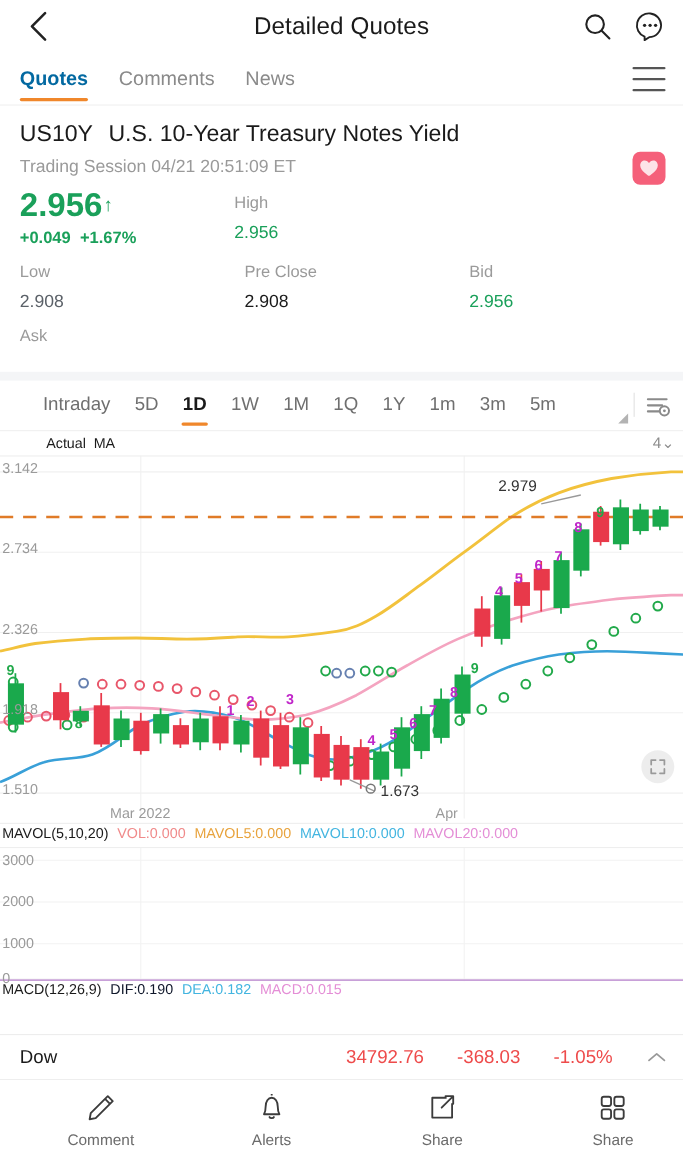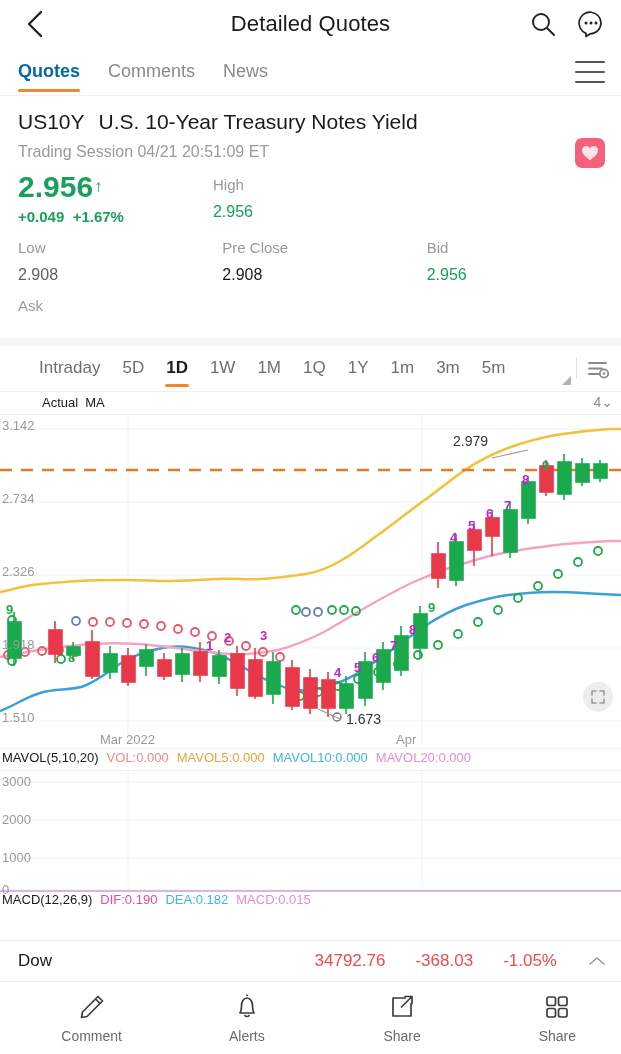--- a/index.html
+++ b/index.html
@@ -433,21 +433,21 @@
         <line x1="0" y1="50" x2="621" y2="50"></line>
         <line x1="0" y1="88" x2="621" y2="88"></line>
         <line x1="0" y1="120" x2="621" y2="120"></line>
         <line x1="128" y1="0" x2="128" y2="122"></line>
         <line x1="422" y1="0" x2="422" y2="122"></line>
       </g>
       <line x1="0" y1="121" x2="621" y2="121" stroke="#c8a0d8" stroke-width="1.6"></line>
     </svg>
 
     <div class="ind-legend" style="top:500px">
-      <span style="color:#1a1a1a">MACD(12,26,9)</span><span style="color:#ec4899">DIF:0.190</span><span style="color:#43b5e0">DEA:0.182</span><span style="color:#e48ed6">MACD:0.015</span>
+      <span style="color:#1a1a1a">MACD(12,26,9)</span><span style="color:#0f172a">DIF:0.190</span><span style="color:#43b5e0">DEA:0.182</span><span style="color:#e48ed6">MACD:0.015</span>
     </div>
   </div>
 
   <div class="ticker">
     <div class="ticker-name">Dow</div>
     <div class="ticker-vals">
       <div>34792.76</div>
       <div>-368.03</div>
       <div>-1.05%</div>
       <div class="ticker-chev">

